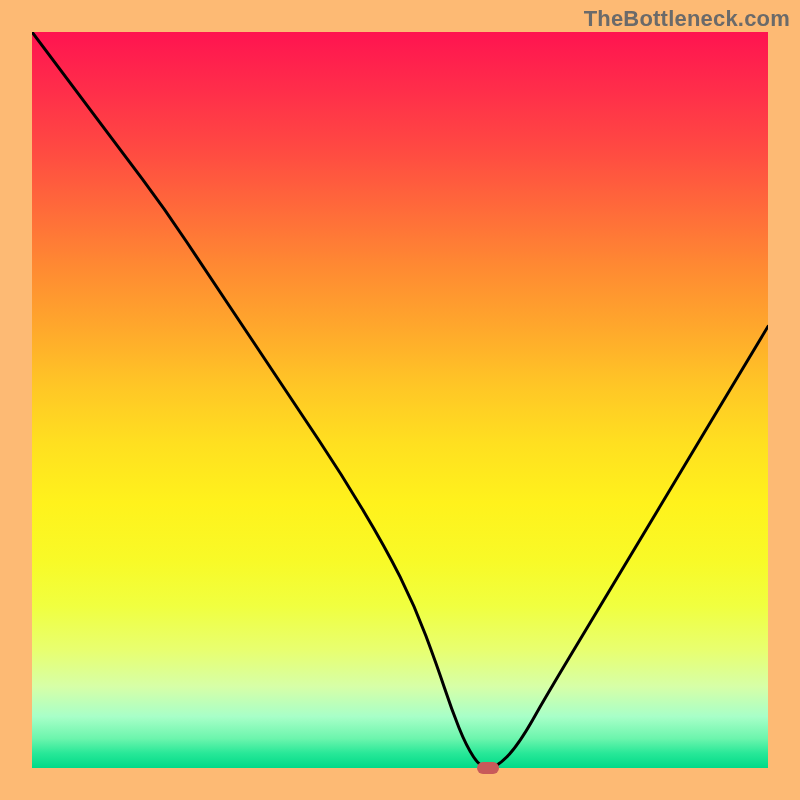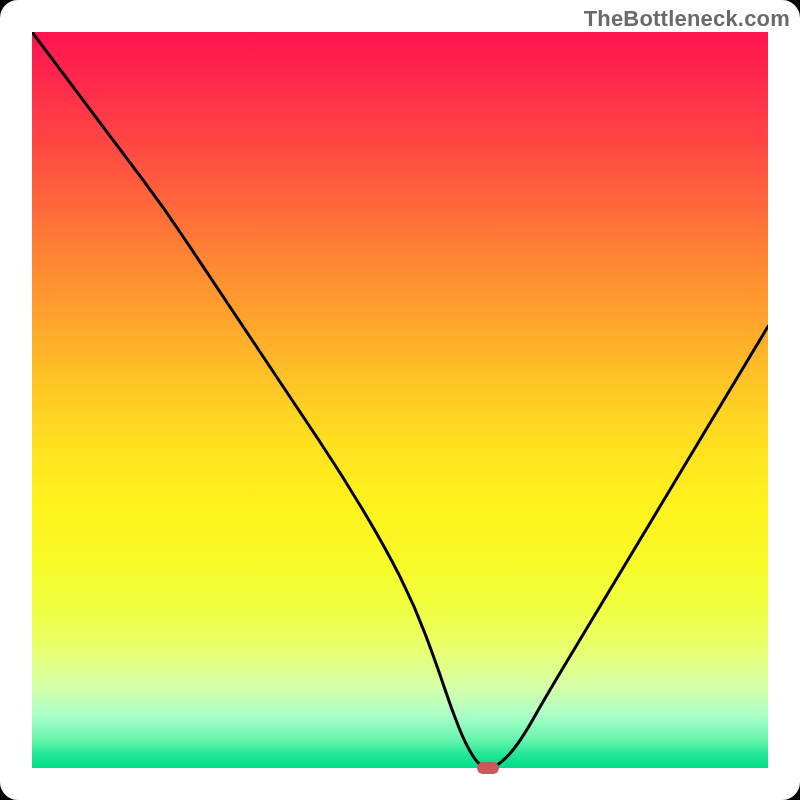--- a/index.html
+++ b/index.html
@@ -1,22 +1,21 @@
 <!DOCTYPE html>
 <html><head>
 <meta charset="utf-8">
 <style>
   * { margin: 0; padding: 0; box-sizing: border-box; }
   html, body { width: 800px; height: 800px; overflow: hidden; background: #000; }
   .frame {
     position: relative;
     width: 800px;
     height: 800px;
-    background: #ffffff;
-    border-radius: 18px;
+    background: #fdba74;
   }
   .plot-area {
     position: absolute;
     left: 32px;
     top: 32px;
     width: 736px;
     height: 736px;
     background: linear-gradient(to bottom,
       #ff1450 0%,
       #ff2e4a 8%,

